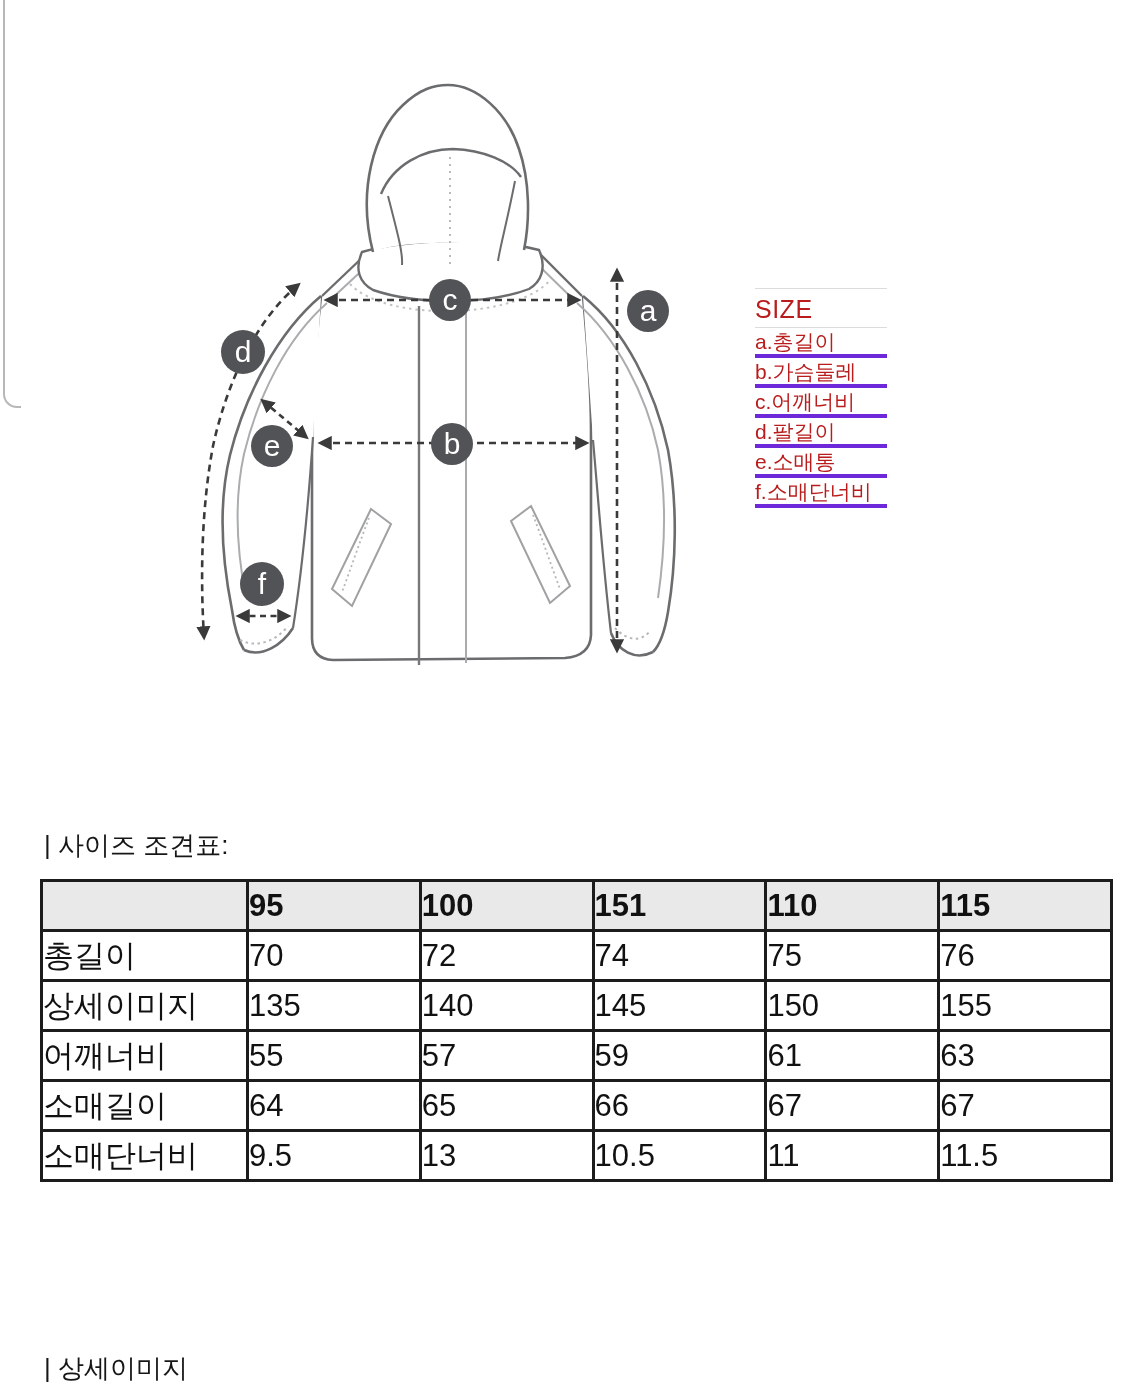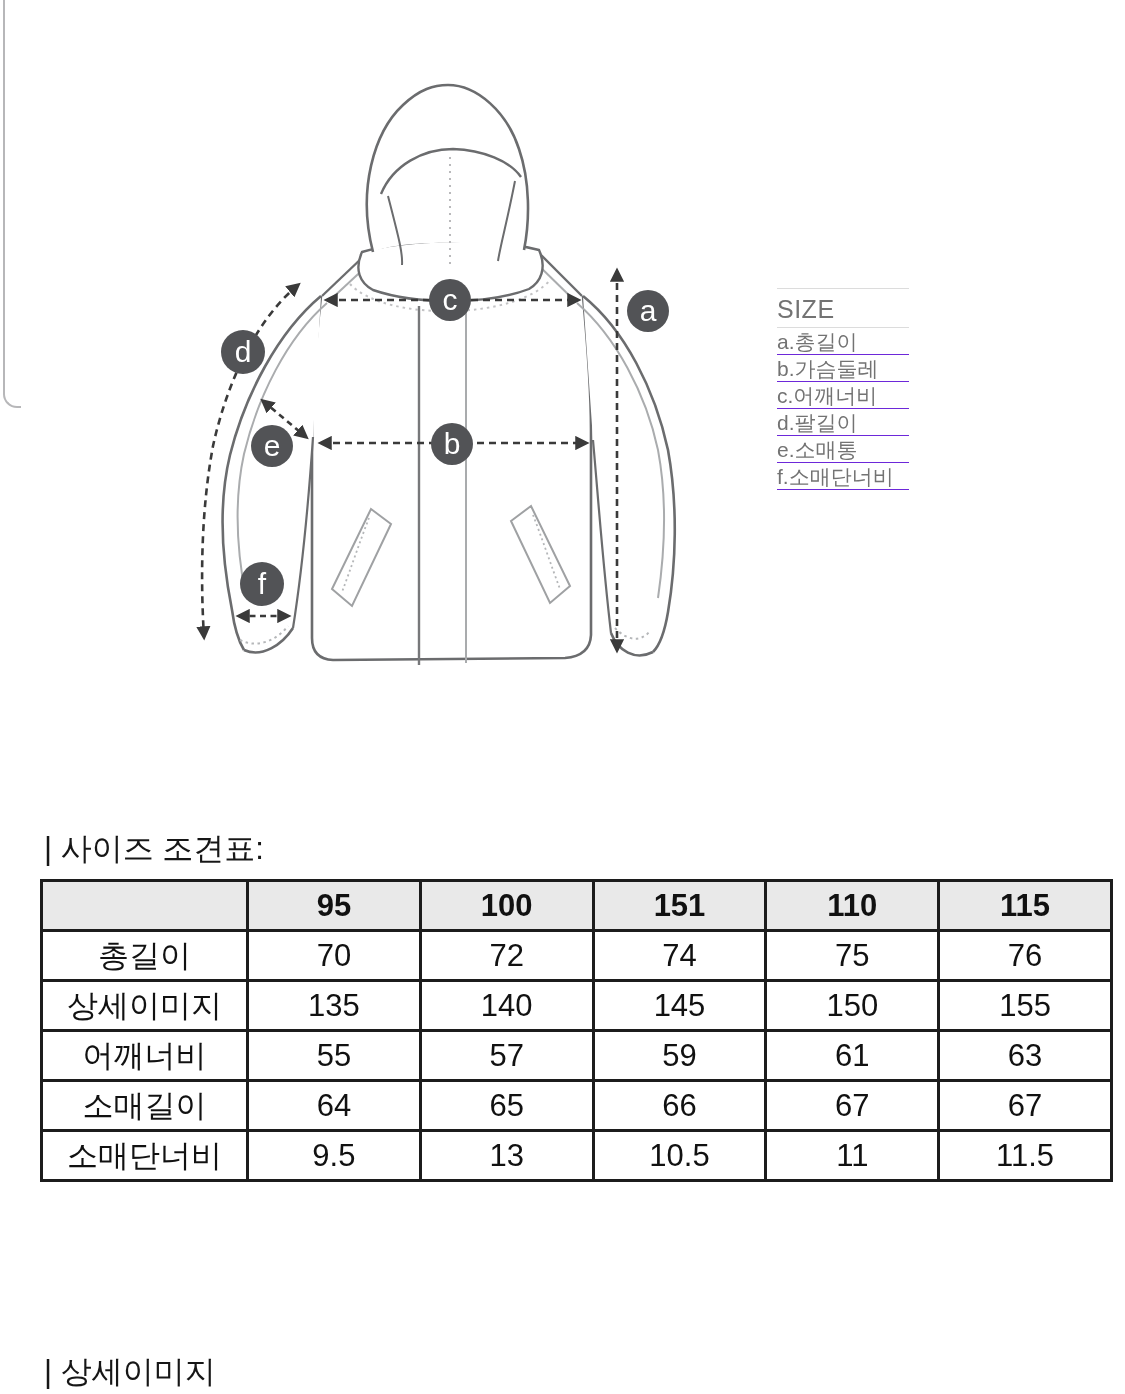--- a/index.html
+++ b/index.html
@@ -8,33 +8,33 @@
     font-family:"Liberation Sans","DejaVu Sans",sans-serif;color:#1c1c1c;
   }
   .edge-card{
     position:absolute;left:3px;top:-12px;width:16px;height:418px;
     border-left:2px solid #b7b7b9;border-bottom:2px solid #b7b7b9;
     border-bottom-left-radius:14px;
   }
   .diagram{position:absolute;left:165px;top:70px;width:575px;height:635px;}
   .legend{
     position:absolute;left:755px;top:288px;width:132px;
-    border-top:1px solid #dcdcdc;font-size:21px;color:#737373;margin-left:22px;
+    border-top:1px solid #dcdcdc;font-size:21px;color:#b91c1c;
   }
   .legend-title{height:38px;line-height:40px;font-size:25px;border-bottom:1px solid #dcdcdc;letter-spacing:.5px;}
-  .legend-item{height:26px;line-height:27px;border-bottom:1px solid #6d28d9;white-space:nowrap;}
-  .sec-title{position:absolute;left:44px;font-size:31px;color:#161616;}
+  .legend-item{height:26px;line-height:27px;border-bottom:4px solid #6d28d9;white-space:nowrap;}
+  .sec-title{position:absolute;left:44px;font-size:26px;color:#161616;}
   .t1{top:828px;}
   .t2{top:1351px;text-align:center;}
   table.size{
     position:absolute;left:40px;top:879px;width:1073px;
     border-collapse:collapse;table-layout:fixed;
   }
   table.size th,table.size td{
-    border:3px solid #1c1c1c;text-align:center;vertical-align:middle;
+    border:3px solid #1c1c1c;text-align:left;vertical-align:middle;
     font-size:31px;font-weight:400;padding:0;color:#111;
   }
   table.size thead th{background:#e9e9e9;font-weight:700;height:47px;}
   table.size tbody tr{height:50px;}
   svg text.mletter{font-family:"Liberation Sans","DejaVu Sans",sans-serif;font-size:30px;}
 </style>
 </head>
 <body>
 
 <div class="canvas">

